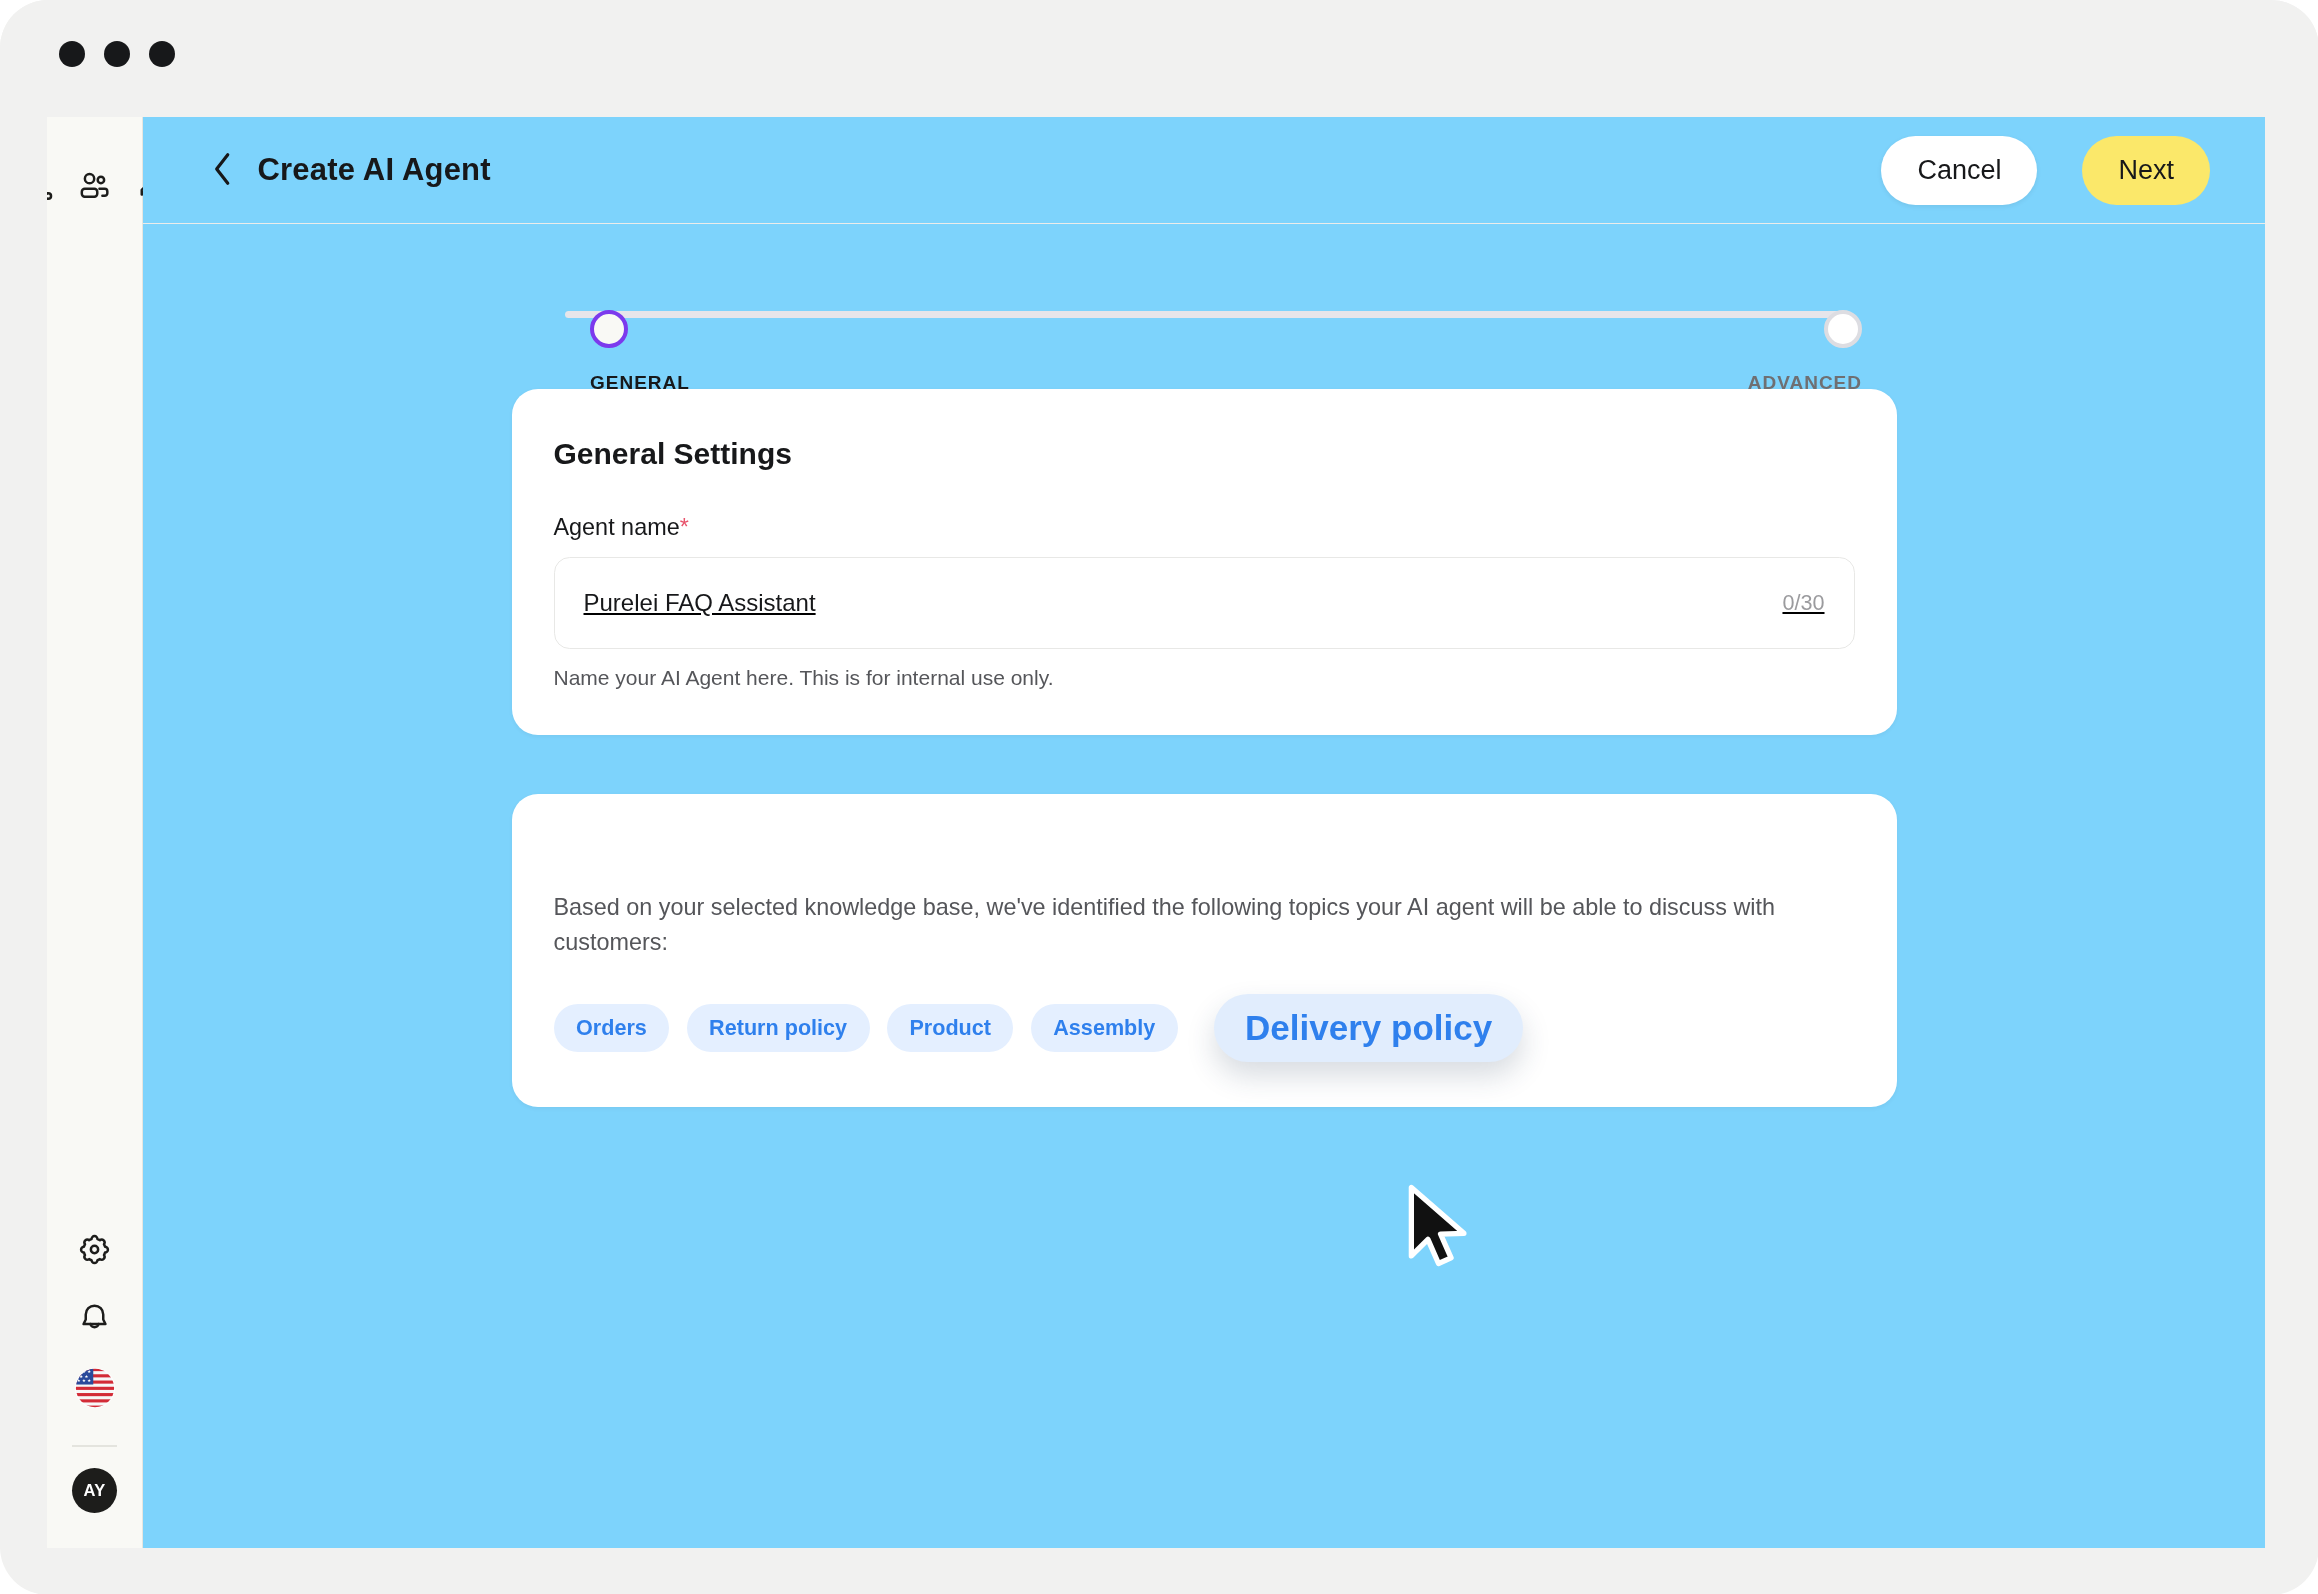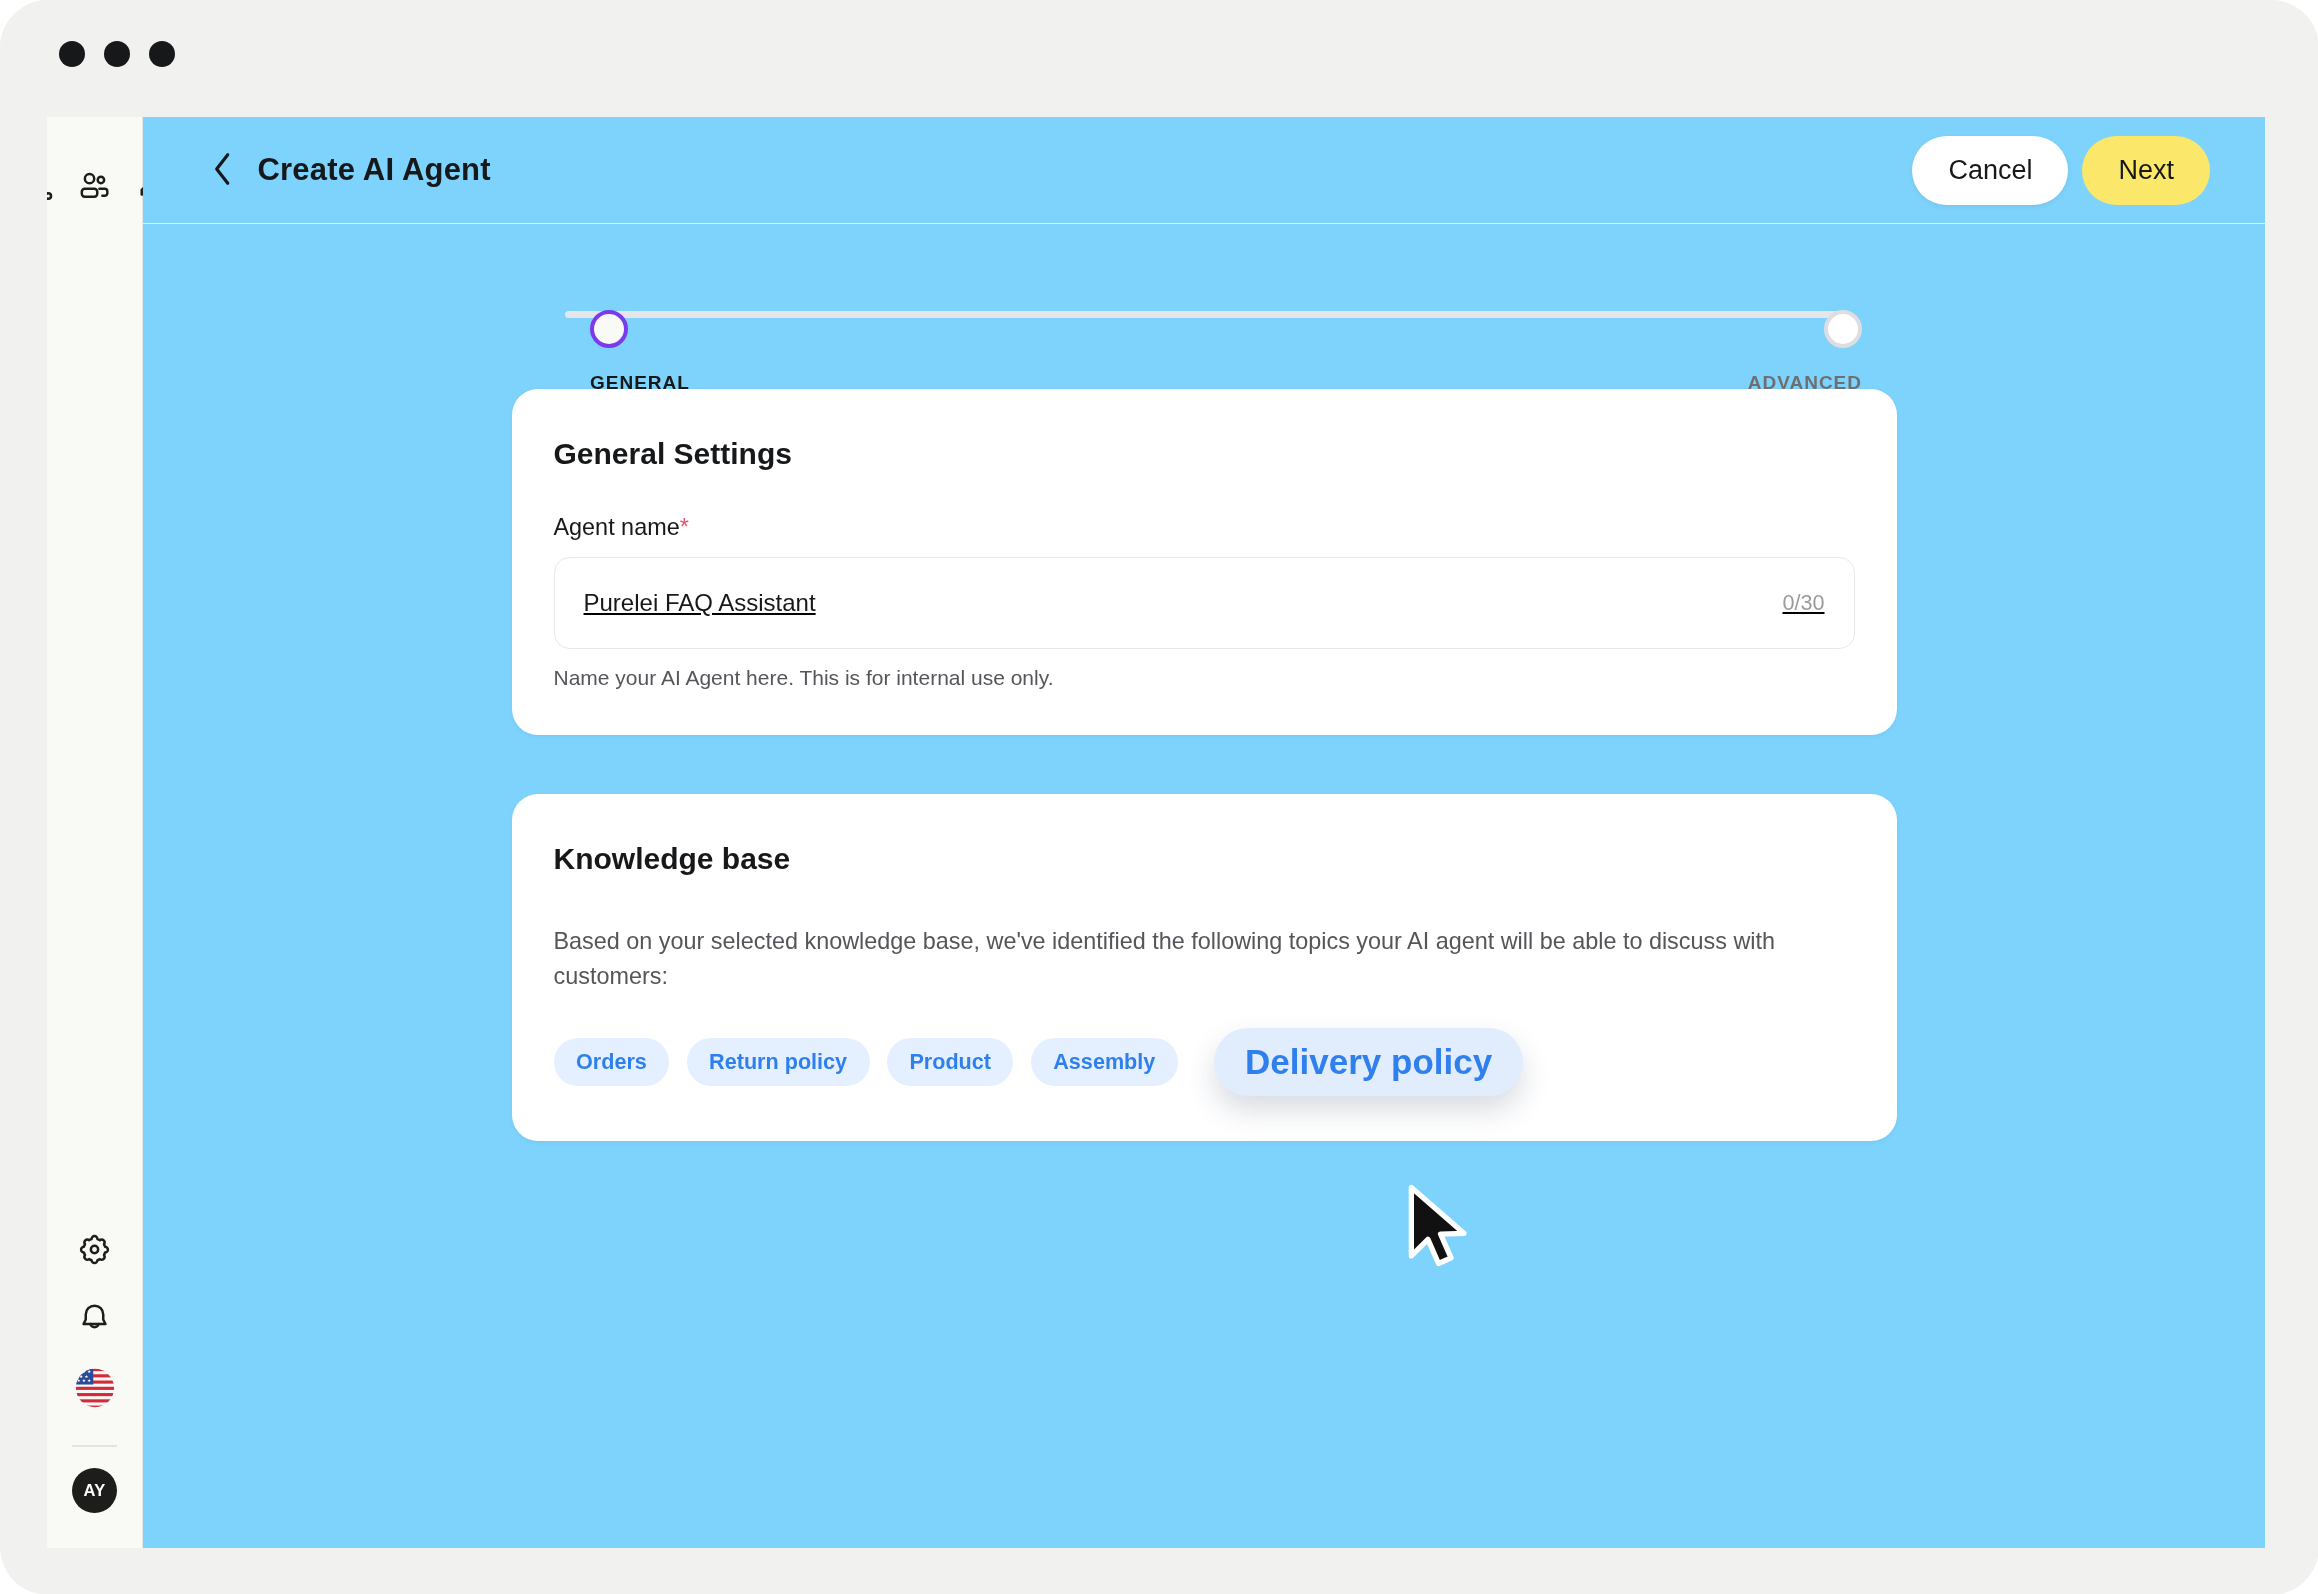--- a/index.html
+++ b/index.html
@@ -78,21 +78,21 @@
 
   .topbar {
     height: 107px; flex: 0 0 107px;
     display: flex; align-items: center;
     padding: 0 55px 0 68px;
     border-bottom: 1.7px solid #ececea;
   }
   .back-wrap { display: flex; align-items: center; gap: 22.5px; }
   .chev-back { color: #17181a; display: block; }
   .page-title { font-size: 31px; color: #17181a; letter-spacing: 0.2px; }
-  .topbar-actions { margin-left: auto; display: flex; align-items: flex-start; gap: 14px; }
+  .topbar-actions { margin-left: auto; display: flex; align-items: flex-start; gap: 45px; }
   .btn {
     border: none; cursor: pointer;
     font-family: inherit; font-size: 27px;
     border-radius: 865px;
     padding: 0 36px; height: 69px;
     display: flex; align-items: center; justify-content: center;
   }
   .btn-cancel { background: #ffffff; color: #17181a; box-shadow: 0 1.7px 5.2px rgba(0,0,0,.07); }
   .btn-next { background: #fbe86a; color: #17181a; }
 
@@ -420,21 +420,20 @@
             </div>
             <div class="input-shell">
               <span class="input-val">Purelei FAQ Assistant</span>
               <span class="input-counter">0/30</span>
             </div>
             <div class="helper">Name your AI Agent here. This is for internal use only.</div>
           </div>
         </section>
 
         <section class="card">
-          <h2 class="card-title">Knowledge base</h2>
 
           <p class="kb-desc">Based on your selected knowledge base, we've identified the following topics your AI agent will be able to discuss with customers:</p>
 
           <div class="chips">
             <span class="chip">Orders</span>
             <span class="chip">Return policy</span>
             <span class="chip">Product</span>
             <span class="chip">Assembly</span>
             <span class="chip hovered">Delivery policy</span>
           </div>

